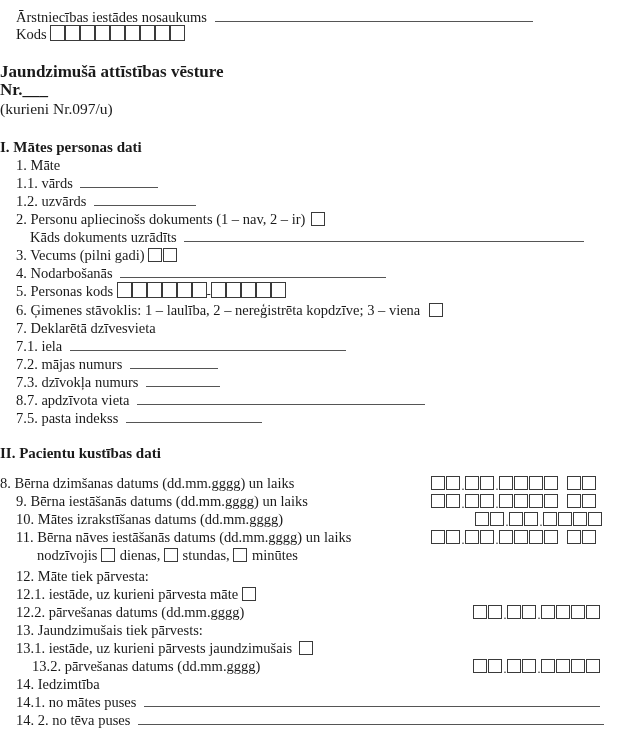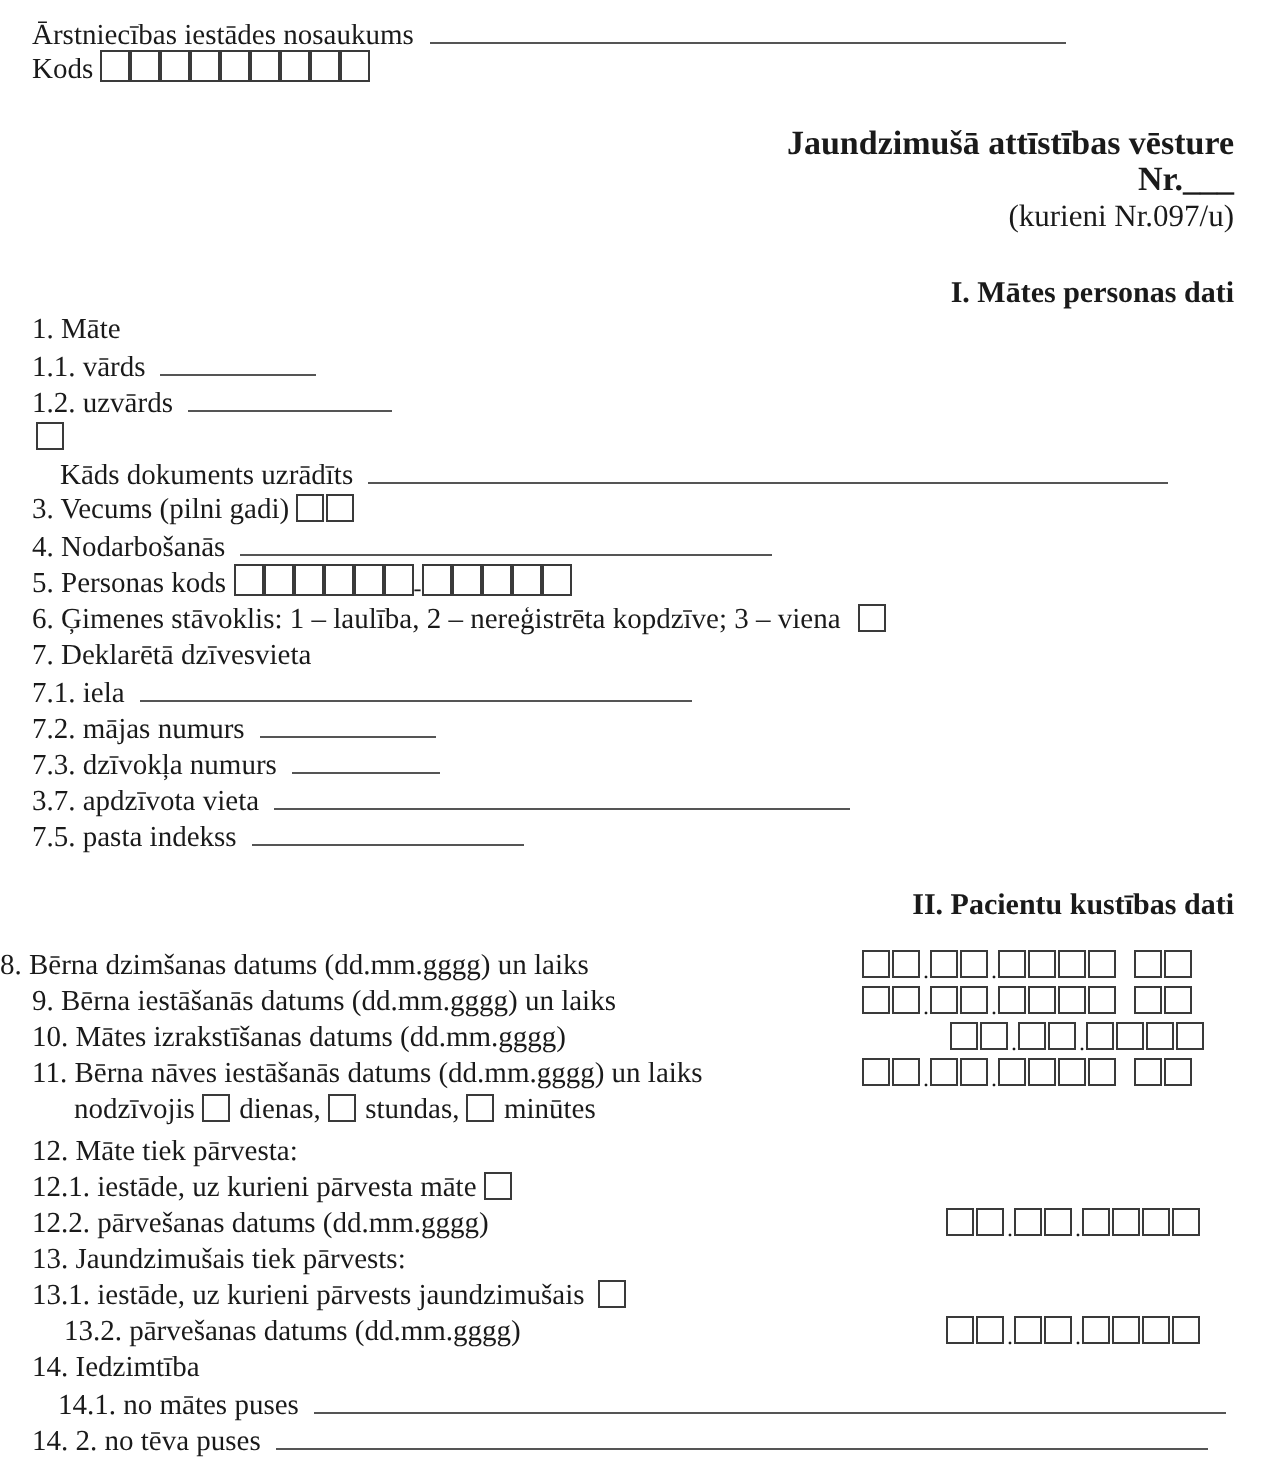--- a/index.html
+++ b/index.html
@@ -9,21 +9,21 @@
     color: #1a1a1a; font-size: 14.5px;
   }
   .abs { position: absolute; white-space: nowrap; line-height: 18px; }
   .line { display: inline-block; border-bottom: 1px solid #555; height: 13px; vertical-align: baseline; }
   .box {
     display: inline-block; width: 14px; height: 14px; border: 1.2px solid #3a3a3a;
     box-sizing: border-box; vertical-align: -2px; margin-right: 1px; background: #fff;
   }
   .sep { display: inline-block; width: 4px; text-align: center; font-size: 12px; vertical-align: -2px; }
   .gap { display: inline-block; width: 8px; }
-  .center { left: 0; width: 617px; text-align: right; }
+  .center { left: 0; width: 617px; text-align: left; }
   .title { font-weight: bold; font-size: 17px; }
   .section { font-weight: bold; font-size: 15px; }
   .boxrow { position: absolute; white-space: nowrap; line-height: 16px; }
   .kbox .box { width: 15px; height: 16px; margin-right: 0; }
 </style>
 </head>
 <body>
 
 <div class="abs" style="left:16px; top:8px;">
   <span>Ārstniecības iestādes nosaukums</span>
@@ -46,20 +46,21 @@
 
 <div class="abs" style="left:16px; top:174px;">
   <span>1.1. vārds</span>
   <span class="line" style="width:78px; margin-left:4px;"></span>
 </div>
 <div class="abs" style="left:16px; top:192px;">
   <span>1.2. uzvārds</span>
   <span class="line" style="width:102px; margin-left:4px;"></span>
 </div>
 <div class="abs" style="left:16px; top:210px;">
+  <span>2. Personu apliecinošs dokuments (1 – nav, 2 – ir)</span>
   <span class="box" style="margin-left:2px;"></span>
 </div>
 <div class="abs" style="left:30px; top:228px;">
   <span>Kāds dokuments uzrādīts</span>
   <span class="line" style="width:400px; margin-left:4px;"></span>
 </div>
 <div class="abs" style="left:16px; top:246px;">
   <span>3. Vecums (pilni gadi)</span>
   <span class="box"></span><span class="box"></span>
 </div>
@@ -82,21 +83,21 @@
 </div>
 <div class="abs" style="left:16px; top:355px;">
   <span>7.2. mājas numurs</span>
   <span class="line" style="width:88px; margin-left:4px;"></span>
 </div>
 <div class="abs" style="left:16px; top:373px;">
   <span>7.3. dzīvokļa numurs</span>
   <span class="line" style="width:74px; margin-left:4px;"></span>
 </div>
 <div class="abs" style="left:16px; top:391px;">
-  <span>3.7. apdzīvota vieta</span>
+  <span>8.7. apdzīvota vieta</span>
   <span class="line" style="width:288px; margin-left:4px;"></span>
 </div>
 <div class="abs" style="left:16px; top:409px;">
   <span>7.5. pasta indekss</span>
   <span class="line" style="width:136px; margin-left:4px;"></span>
 </div>
 
 <div class="abs center section" style="top:444px;">II. Pacientu kustības dati</div>
 
 <div class="abs" style="left:0; top:474px;">8. Bērna dzimšanas datums (dd.mm.gggg) un laiks</div>
@@ -138,20 +139,20 @@
 <div class="abs" style="left:16px; top:621px;">13. Jaundzimušais tiek pārvests:</div>
 <div class="abs" style="left:16px; top:639px;">
   <span>13.1. iestāde, uz kurieni pārvests jaundzimušais</span>
   <span class="box" style="margin-left:3px;"></span>
 </div>
 <div class="abs" style="left:32px; top:657px;text-align:right;">13.2. pārvešanas datums (dd.mm.gggg)</div>
 <div class="boxrow" style="left:473px; top:658px;">
   <span class="box"></span><span class="box"></span><span class="sep">.</span><span class="box"></span><span class="box"></span><span class="sep">.</span><span class="box"></span><span class="box"></span><span class="box"></span><span class="box"></span>
 </div>
 <div class="abs" style="left:16px; top:675px;">14. Iedzimtība</div>
-<div class="abs" style="left:29px; top:693px;">
+<div class="abs" style="left:16px; top:693px;">
   <span>14.1. no mātes puses</span>
   <span class="line" style="width:456px; margin-left:4px;"></span>
 </div>
 <div class="abs" style="left:16px; top:711px;">
   <span>14. 2. no tēva puses</span>
   <span class="line" style="width:466px; margin-left:4px;"></span>
 </div>
 
 </body></html>

